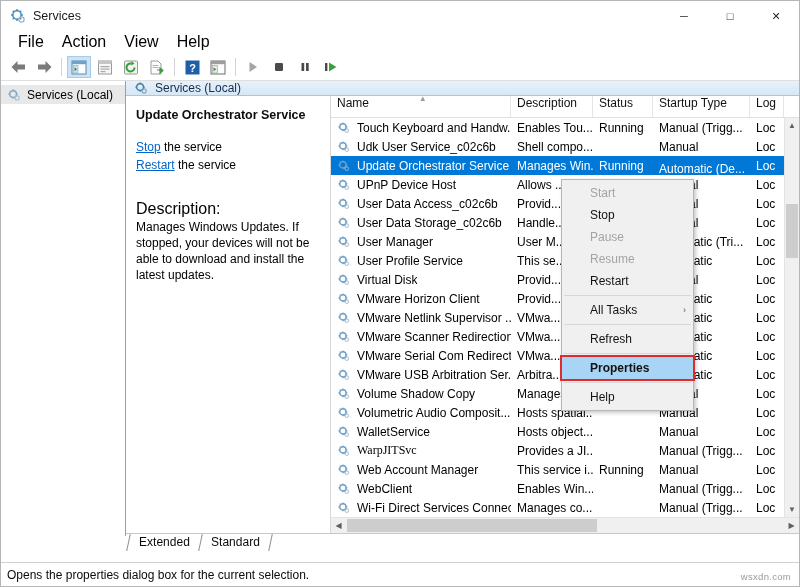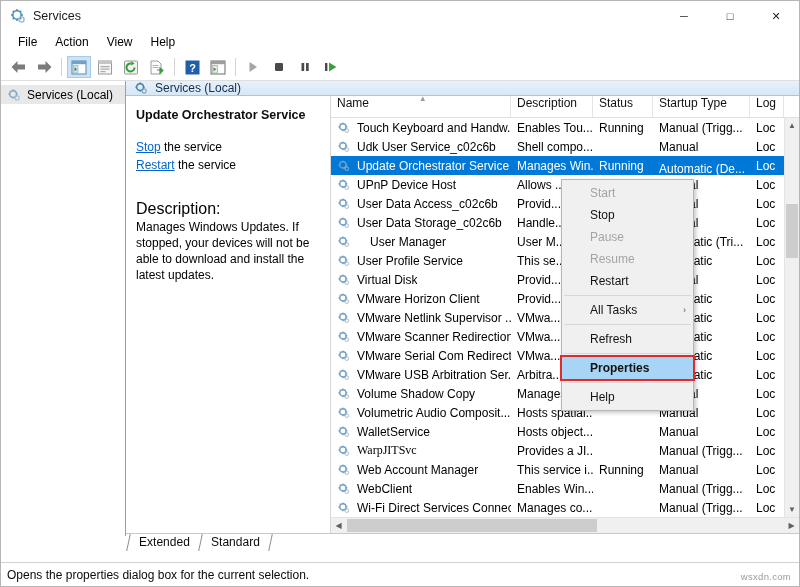--- a/index.html
+++ b/index.html
@@ -55,21 +55,21 @@
   .menubar {
     height: 22px;
     display: flex;
     align-items: center;
     padding-left: 8px;
     background: #ffffff;
     border-bottom: 1px solid #ffffff;
   }
   .menu-item {
     padding: 2px 9px;
-    font-size: 12px;
+    font-size: 16px;
     color: #000;
     cursor: default;
   }
 
   
   .toolbar {
     height: 26px;
     display: flex;
     align-items: center;
     padding-left: 4px;
@@ -666,21 +666,21 @@
   <circle cx="10.4" cy="10.3" r="2" fill="none" stroke="#9fb6c8" stroke-width="1"></circle>
 </svg>
                   <span class="txt">User Data Storage_c02c6b</span>
                 </div>
                 <div class="cell" style="width: 82px;">Handle...</div>
                 <div class="cell" style="width: 60px;"></div>
                 <div class="cell" style="width: 97px;">Manual</div>
                 <div class="cell" style="width: 34px;">Loc</div>
               </div>
               <div class="lv-row">
-                <div class="cell name" style="width: 180px; gap: 13px;">
+                <div class="cell name" style="width: 180px;">
                   <svg class="icon-svc" viewBox="0 0 16 15">
   <circle cx="6.3" cy="6.3" r="3.4" fill="none" stroke="#6f9fc4" stroke-width="1.5"></circle>
   <g stroke="#6f9fc4" stroke-width="1.2">
     <line x1="6.3" y1="1.5" x2="6.3" y2="2.9"></line>
                       <line x1="6.3" y1="9.7" x2="6.3" y2="11.1"></line>
     <line x1="1.5" y1="6.3" x2="2.9" y2="6.3"></line>
                       <line x1="9.7" y1="6.3" x2="11.1" y2="6.3"></line>
     <line x1="2.9" y1="2.9" x2="3.9" y2="3.9"></line>
                       <line x1="8.7" y1="8.7" x2="9.7" y2="9.7"></line>
   </g>

